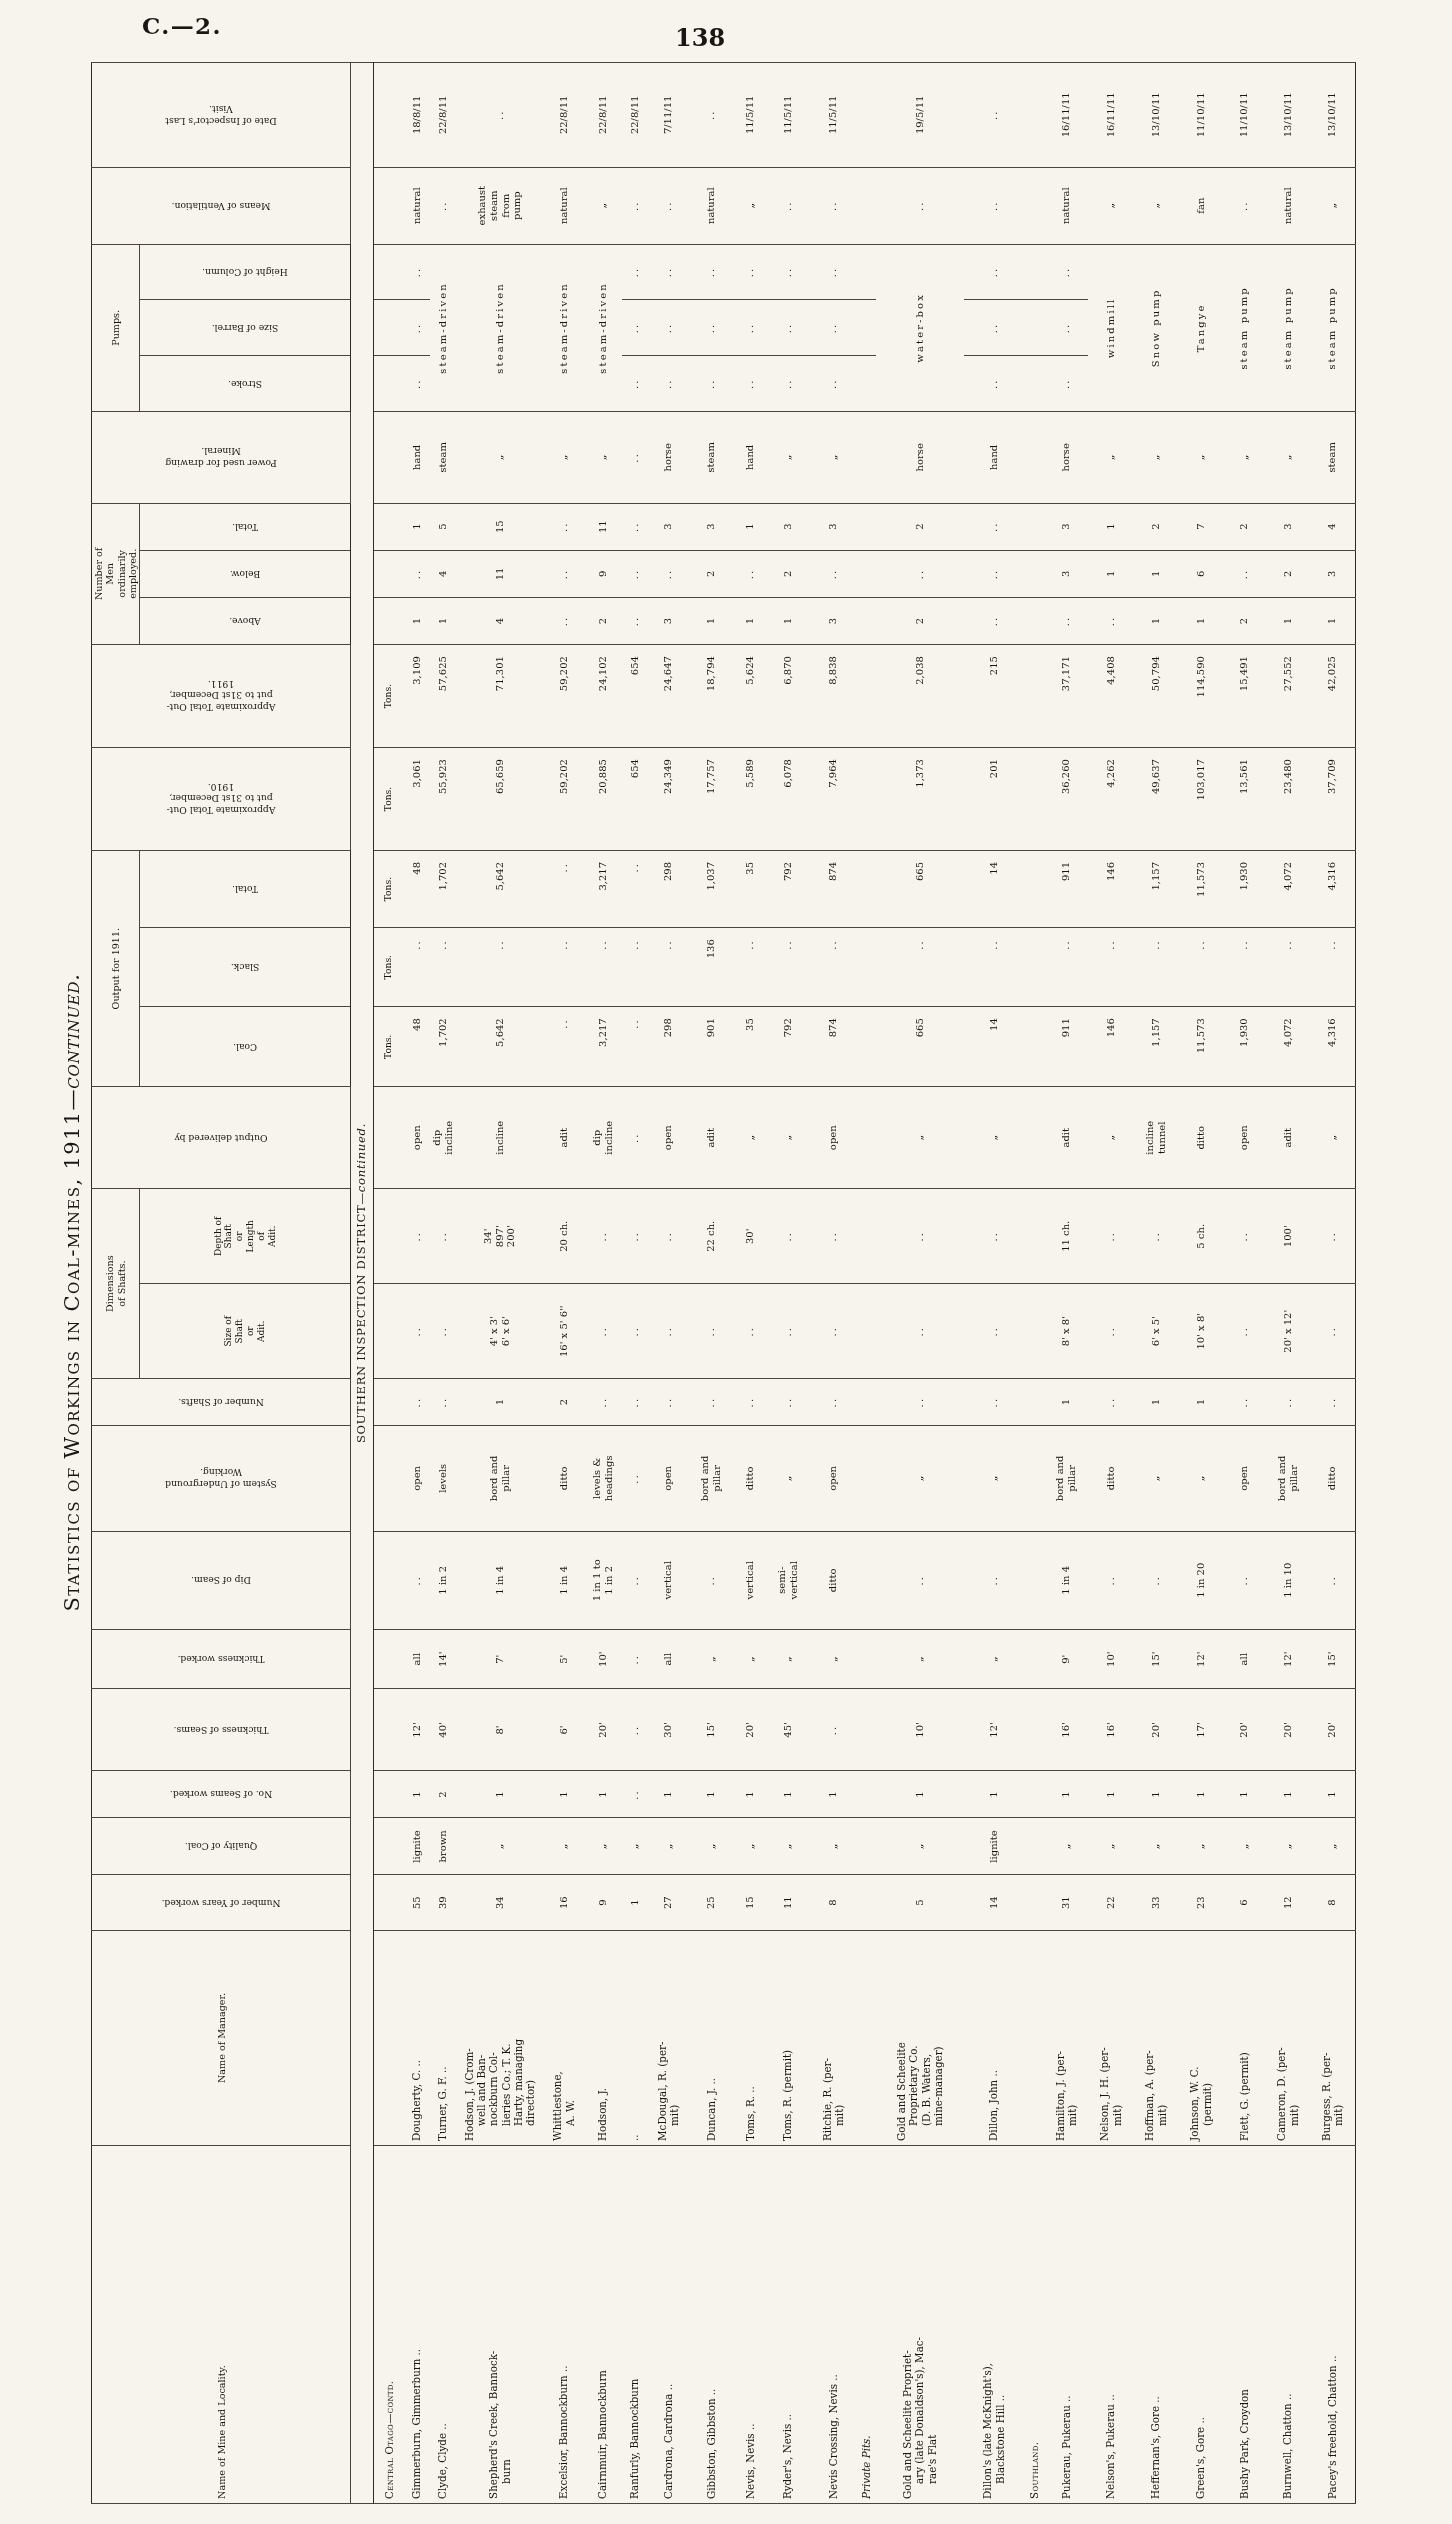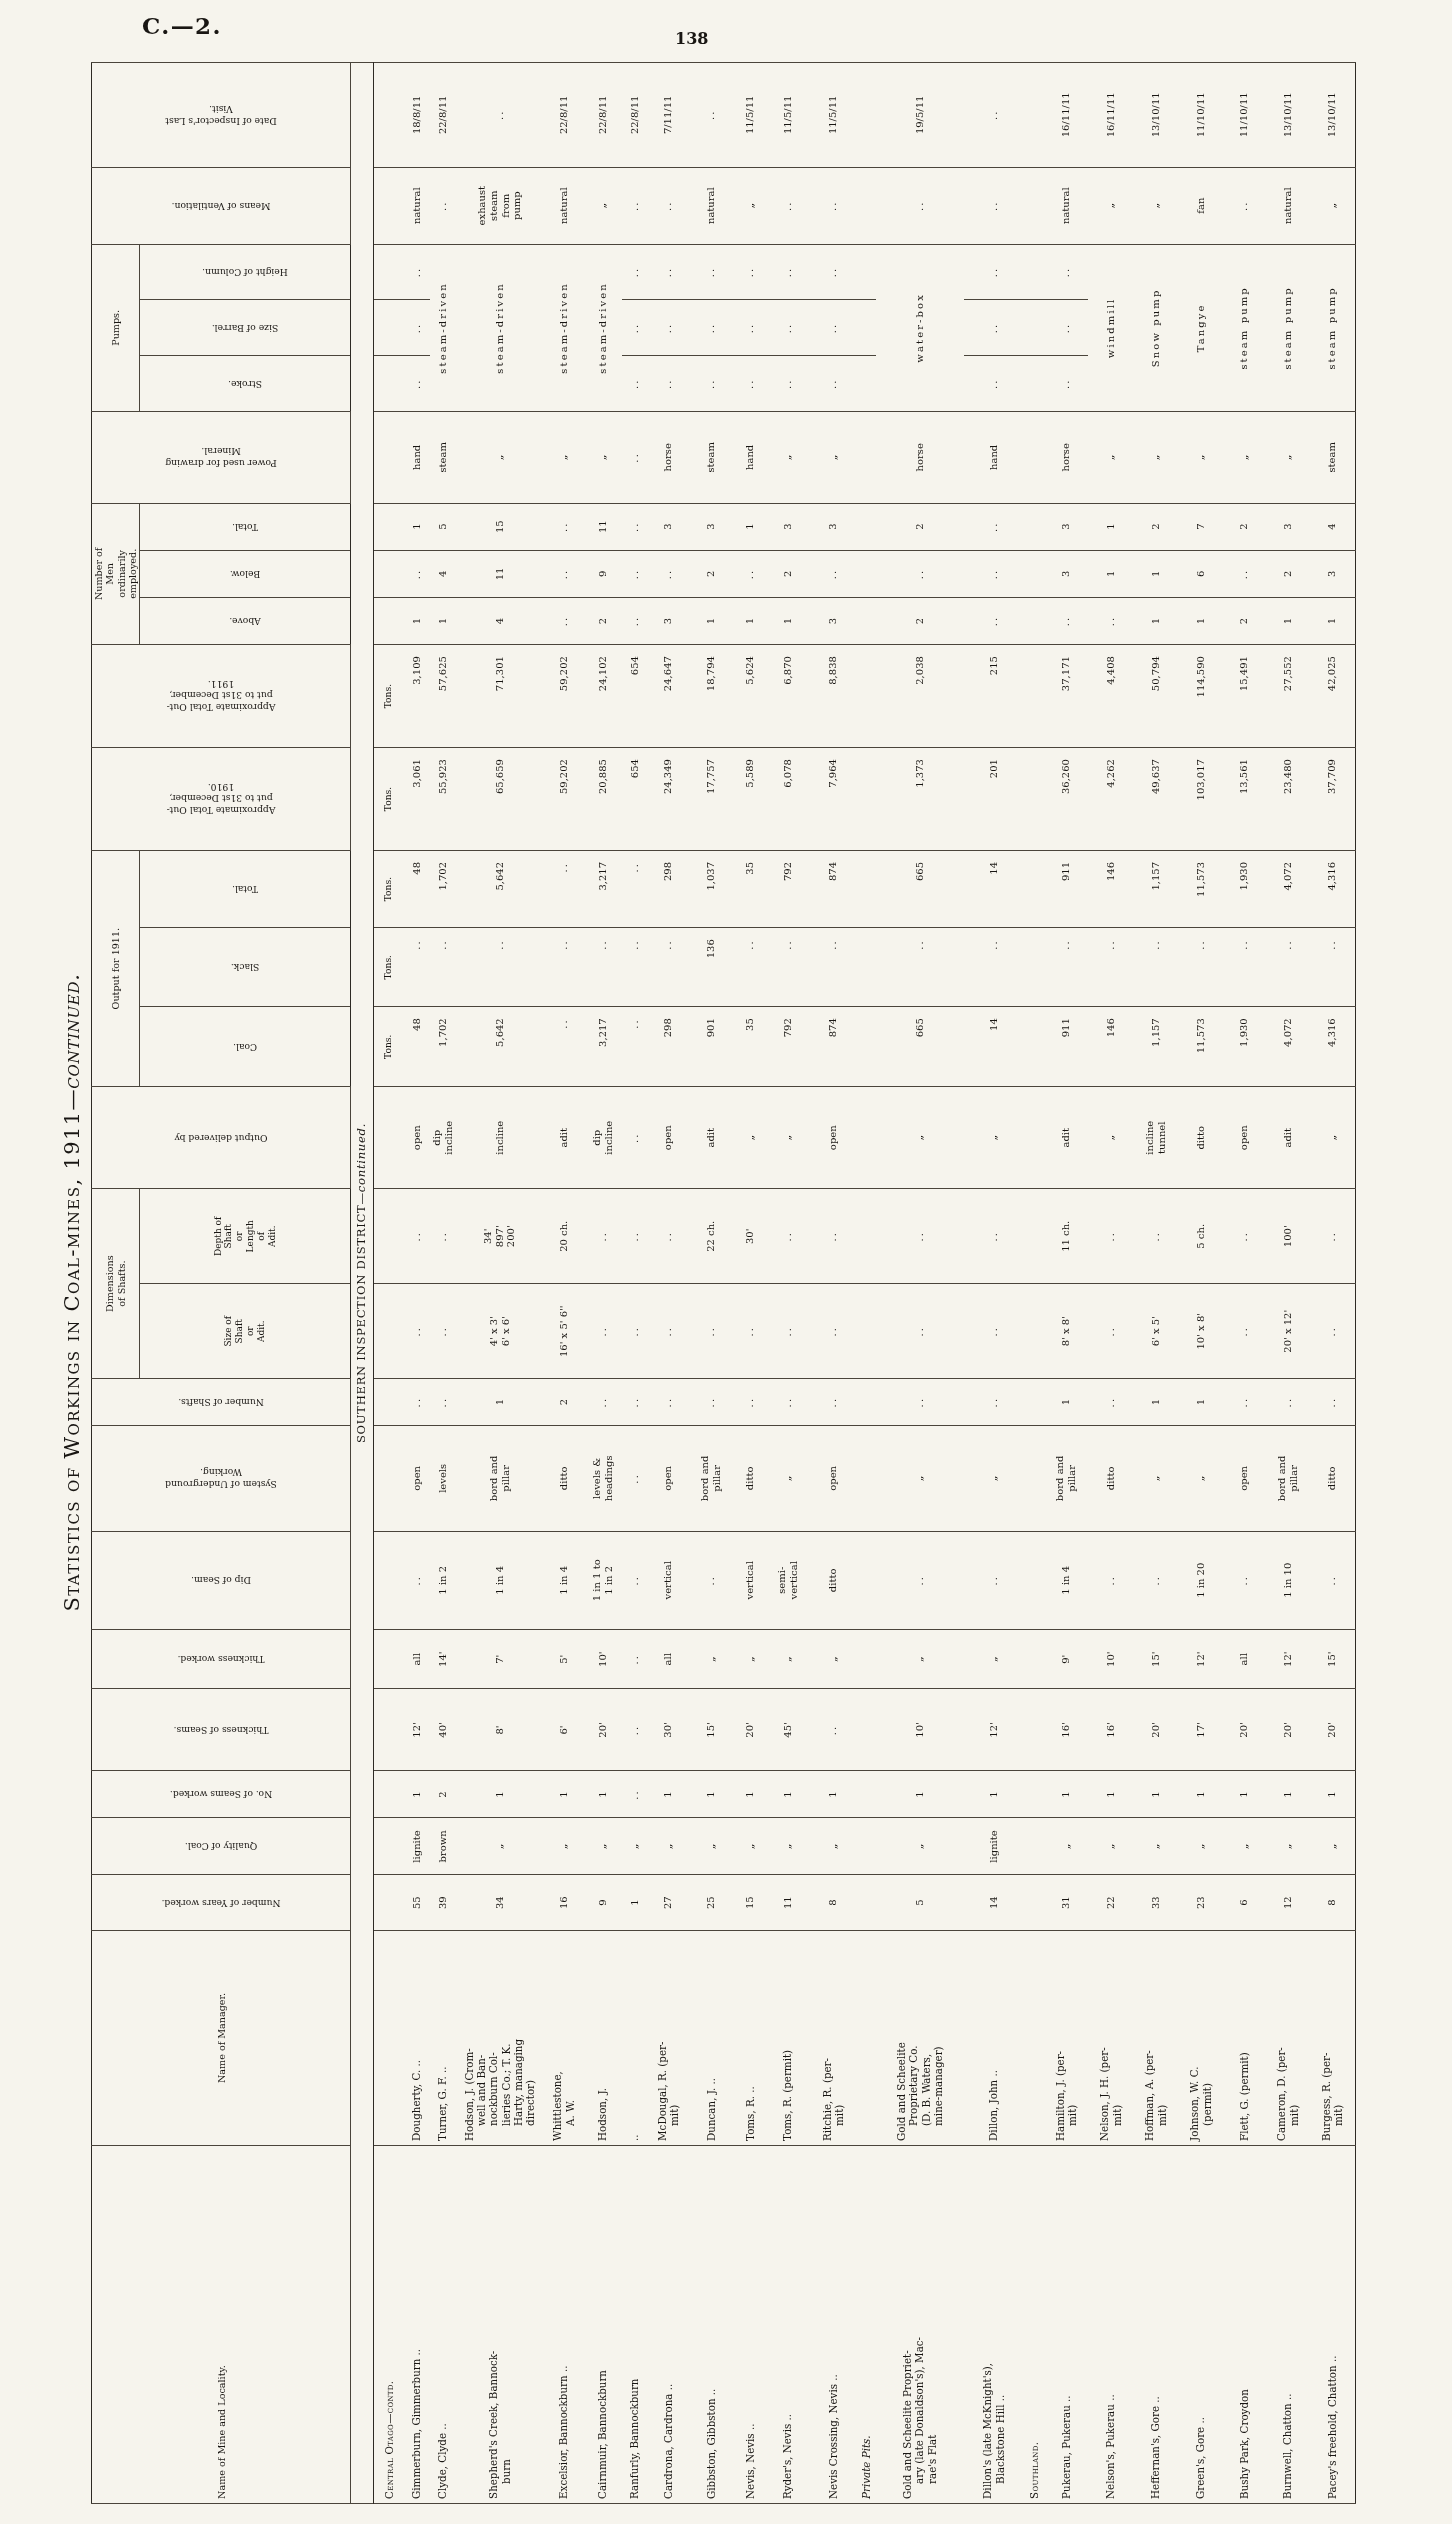--- a/index.html
+++ b/index.html
@@ -1,21 +1,21 @@
 <!DOCTYPE html>
 <html style="font-size:11px"><head>
 <meta charset="utf-8">
 <style>
   html,body{margin:0;padding:0;}
   body{width:1452px;height:2525px;position:relative;overflow:hidden;
        background:#f6f4ed;color:#191613;
        font-family:"DejaVu Serif","Liberation Serif",serif;}
   .pagehead{position:absolute;top:5.5px;left:0;width:1452px;height:48px;margin-left:8px;}
   .pagecode{position:absolute;left:134px;top:6.8px;font-size:23px;font-weight:bold;letter-spacing:1.4px;}
-  .pageno{position:absolute;left:667px;top:23px;font-size:16px;font-weight:bold;}
+  .pageno{position:absolute;left:667px;top:17px;font-size:24px;font-weight:bold;}
   
   .rot{position:absolute;left:59px;top:2523px;width:2461px;height:1378px;
        transform-origin:0 0;transform:rotate(-90deg);}
   .title{width:2461px;text-align:center;font-variant:small-caps;
          font-size:21px;letter-spacing:1.4px;white-space:nowrap;margin:1.4px 0 6.8px 0;}
   .title i{letter-spacing:0.7px;}
   table{border-collapse:collapse;table-layout:fixed;margin-left:19px;
         border:1.4px solid #2e2a24;}
   td,th{border-left:0.7px solid #4a443b;border-right:0.7px solid #4a443b;
         padding:0.7px 2.1px;font-weight:normal;vertical-align:middle;

